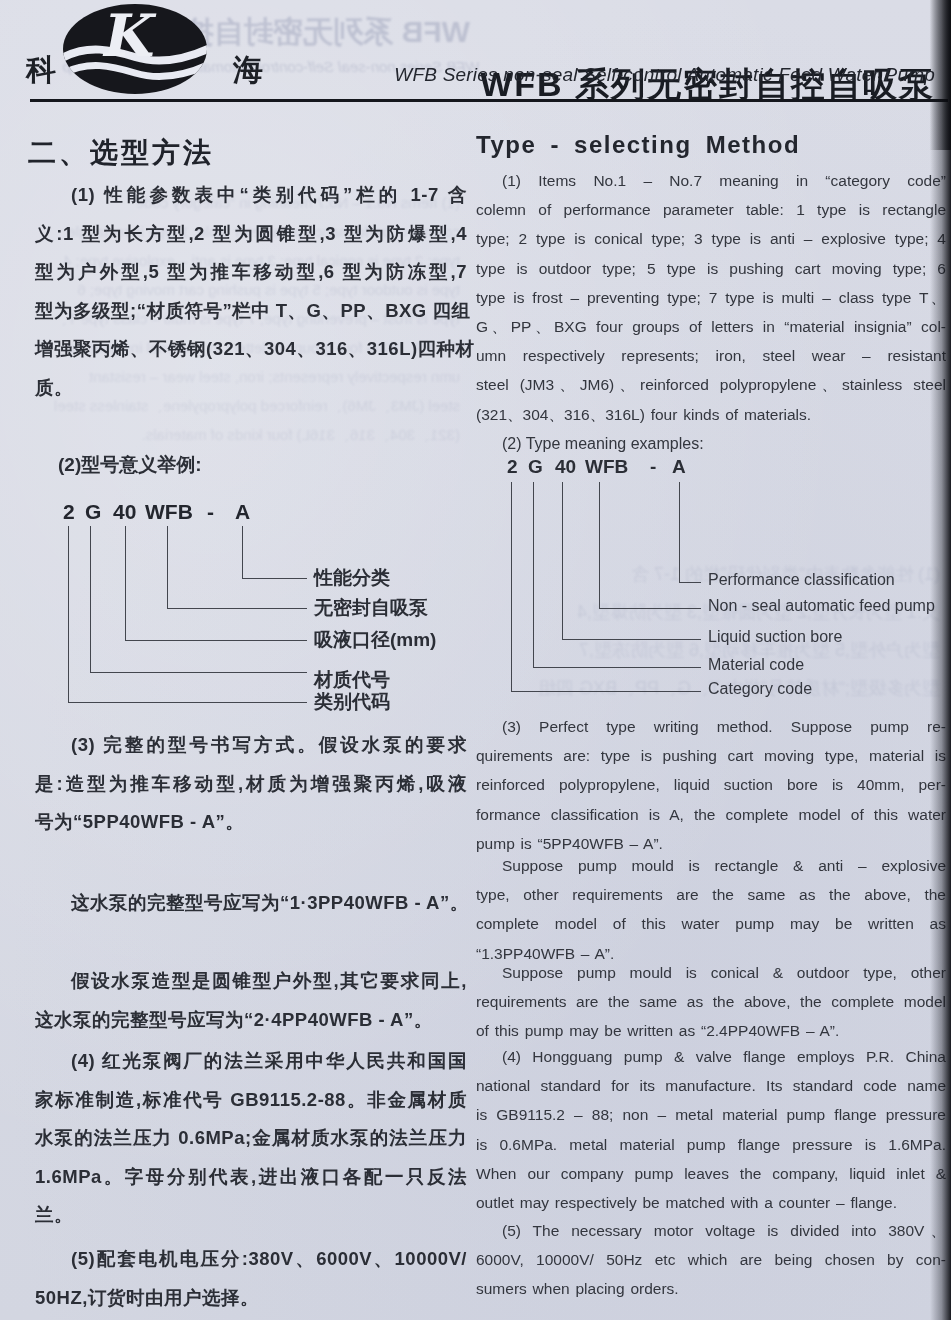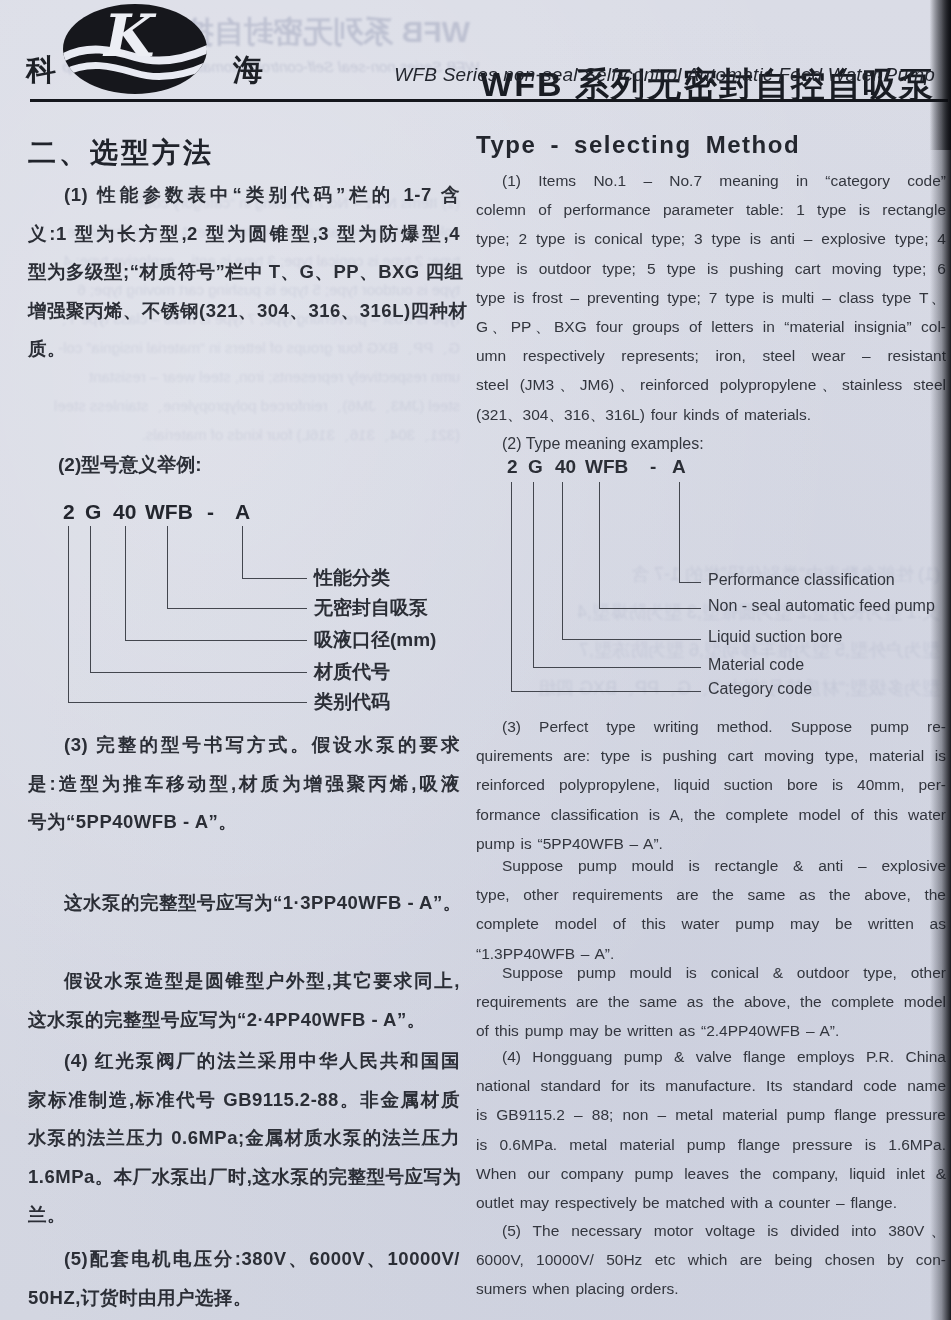--- a/index.html
+++ b/index.html
@@ -22,21 +22,21 @@
     font-weight:500;color:#23262e;white-space:nowrap;letter-spacing:.2px;}
   .rule{position:absolute;left:30px;top:99px;width:918px;height:3px;background:#15171d;}
 
   
   .h-cn{position:absolute;left:28px;top:134px;font-size:28px;font-weight:bold;
     color:#20232b;letter-spacing:3px;}
   .h-en{position:absolute;left:476px;top:131px;font-size:24px;font-weight:bold;
     color:#23262e;letter-spacing:1.5px;word-spacing:6px;white-space:nowrap;}
 
   .blk{position:absolute;}
-  .cnp{left:28px;width:432px;font-size:18.5px;font-weight:600;color:#2b2e36;
+  .cnp{left:35px;width:432px;font-size:18.5px;font-weight:600;color:#2b2e36;
        line-height:38.5px;letter-spacing:.5px;}
   .enp{left:476px;width:470px;font-size:15.5px;font-weight:400;color:#33363e;
        line-height:29.2px;word-spacing:1.5px;}
   .line{white-space:nowrap;text-align:justify;text-align-last:justify;}
   .line:last-child{text-align-last:left;}
   .cnp .line:first-child{text-indent:36px;}
   .enp .line:first-child{text-indent:26px;}
   .para-label-cn{position:absolute;left:28px;top:452px;font-size:19px;font-weight:600;
     text-indent:30px;color:#2b2e36;}
   .para-label-en{position:absolute;left:476px;top:435px;font-size:16px;
@@ -60,21 +60,21 @@
   #diag-right{left:476px;top:482px;width:470px;height:218px;}
   .conn{position:absolute;top:0;border-left:1.5px solid #43464e;border-bottom:1.5px solid #43464e;}
   #diag-left .c1{left:214px;width:64px;height:52px;}
   #diag-left .c2{left:139px;width:139px;height:82px;}
   #diag-left .c3{left:97px;width:181px;height:114px;}
   #diag-left .c4{left:62px;width:216px;height:146px;}
   #diag-left .c5{left:40px;width:238px;height:176px;}
   #diag-left .lbl{position:absolute;left:286px;font-size:19px;font-weight:600;
     color:#2b2e36;white-space:nowrap;}
   #diag-left .l1{top:39px;} #diag-left .l2{top:69px;} #diag-left .l3{top:101px;}
-  #diag-left .l4{top:133px;text-align:center;} #diag-left .l5{top:163px;font-family:Liberation Serif, serif;}
+  #diag-left .l4{top:141px;text-align:center;} #diag-left .l5{top:163px;font-family:Liberation Serif, serif;}
   #diag-right .c1{left:203px;width:21px;height:100px;}
   #diag-right .c2{left:123px;width:101px;height:126px;}
   #diag-right .c3{left:86px;width:138px;height:157px;}
   #diag-right .c4{left:57px;width:167px;height:185px;}
   #diag-right .c5{left:35px;width:189px;height:209px;}
   #diag-right .lbl{position:absolute;left:232px;font-size:16px;font-weight:500;
     color:#33363e;white-space:nowrap;text-align:right;}
   #diag-right .l1{top:89px;} #diag-right .l2{top:115px;} #diag-right .l3{top:146px;}
   #diag-right .l4{top:174px;} #diag-right .l5{top:198px;}
 
@@ -139,20 +139,21 @@
     <span class="cn r">海</span>
   </div>
   <div class="title-cn">WFB 系列无密封自控自吸泵</div>
   <div class="title-en">WFB Series non-seal Self-control Automatic Feed Water Pump</div>
   <div class="rule"></div>
 
   <div class="h-cn">二、选型方法</div>
   <div class="blk cnp" style="top:176px">
       <div class="line">(1) 性能参数表中“类别代码”栏的 1-7 含</div>
       <div class="line">义:1 型为长方型,2 型为圆锥型,3 型为防爆型,4</div>
+      <div class="line">型为户外型,5 型为推车移动型,6 型为防冻型,7</div>
       <div class="line">型为多级型;“材质符号”栏中 T、G、PP、BXG 四组</div>
       <div class="line">增强聚丙烯、不锈钢(321、304、316、316L)四种材</div>
       <div class="line">质。</div>
     </div>
   <div class="para-label-cn">(2)型号意义举例:</div>
 
   <div class="model" id="model-left">
       <span class="tok">2</span>
       <span class="tok">G</span>
       <span class="tok">40</span>
@@ -182,21 +183,21 @@
       <div class="line">这水泵的完整型号应写为“1·3PP40WFB - A”。</div>
     </div>
   <div class="blk cnp" style="top:962px">
       <div class="line">假设水泵造型是圆锥型户外型,其它要求同上,</div>
       <div class="line">这水泵的完整型号应写为“2·4PP40WFB - A”。</div>
     </div>
   <div class="blk cnp" style="top:1042px">
       <div class="line">(4) 红光泵阀厂的法兰采用中华人民共和国国</div>
       <div class="line">家标准制造,标准代号 GB9115.2-88。非金属材质</div>
       <div class="line">水泵的法兰压力 0.6MPa;金属材质水泵的法兰压力</div>
-      <div class="line">1.6MPa。本厂水泵出厂时,这水泵的完整型号应写为</div>
+      <div class="line">1.6MPa。字母分别代表,进出液口各配一只反法</div>
       <div class="line">兰。</div>
     </div>
   <div class="blk cnp" style="top:1240px">
       <div class="line">(5)配套电机电压分:380V、6000V、10000V/</div>
       <div class="line">50HZ,订货时由用户选择。</div>
     </div>
 
   <div class="h-en">Type - selecting Method</div>
   <div class="blk enp" style="top:166px">
       <div class="line">(1) Items No.1 – No.7 meaning in  “category code”</div>

